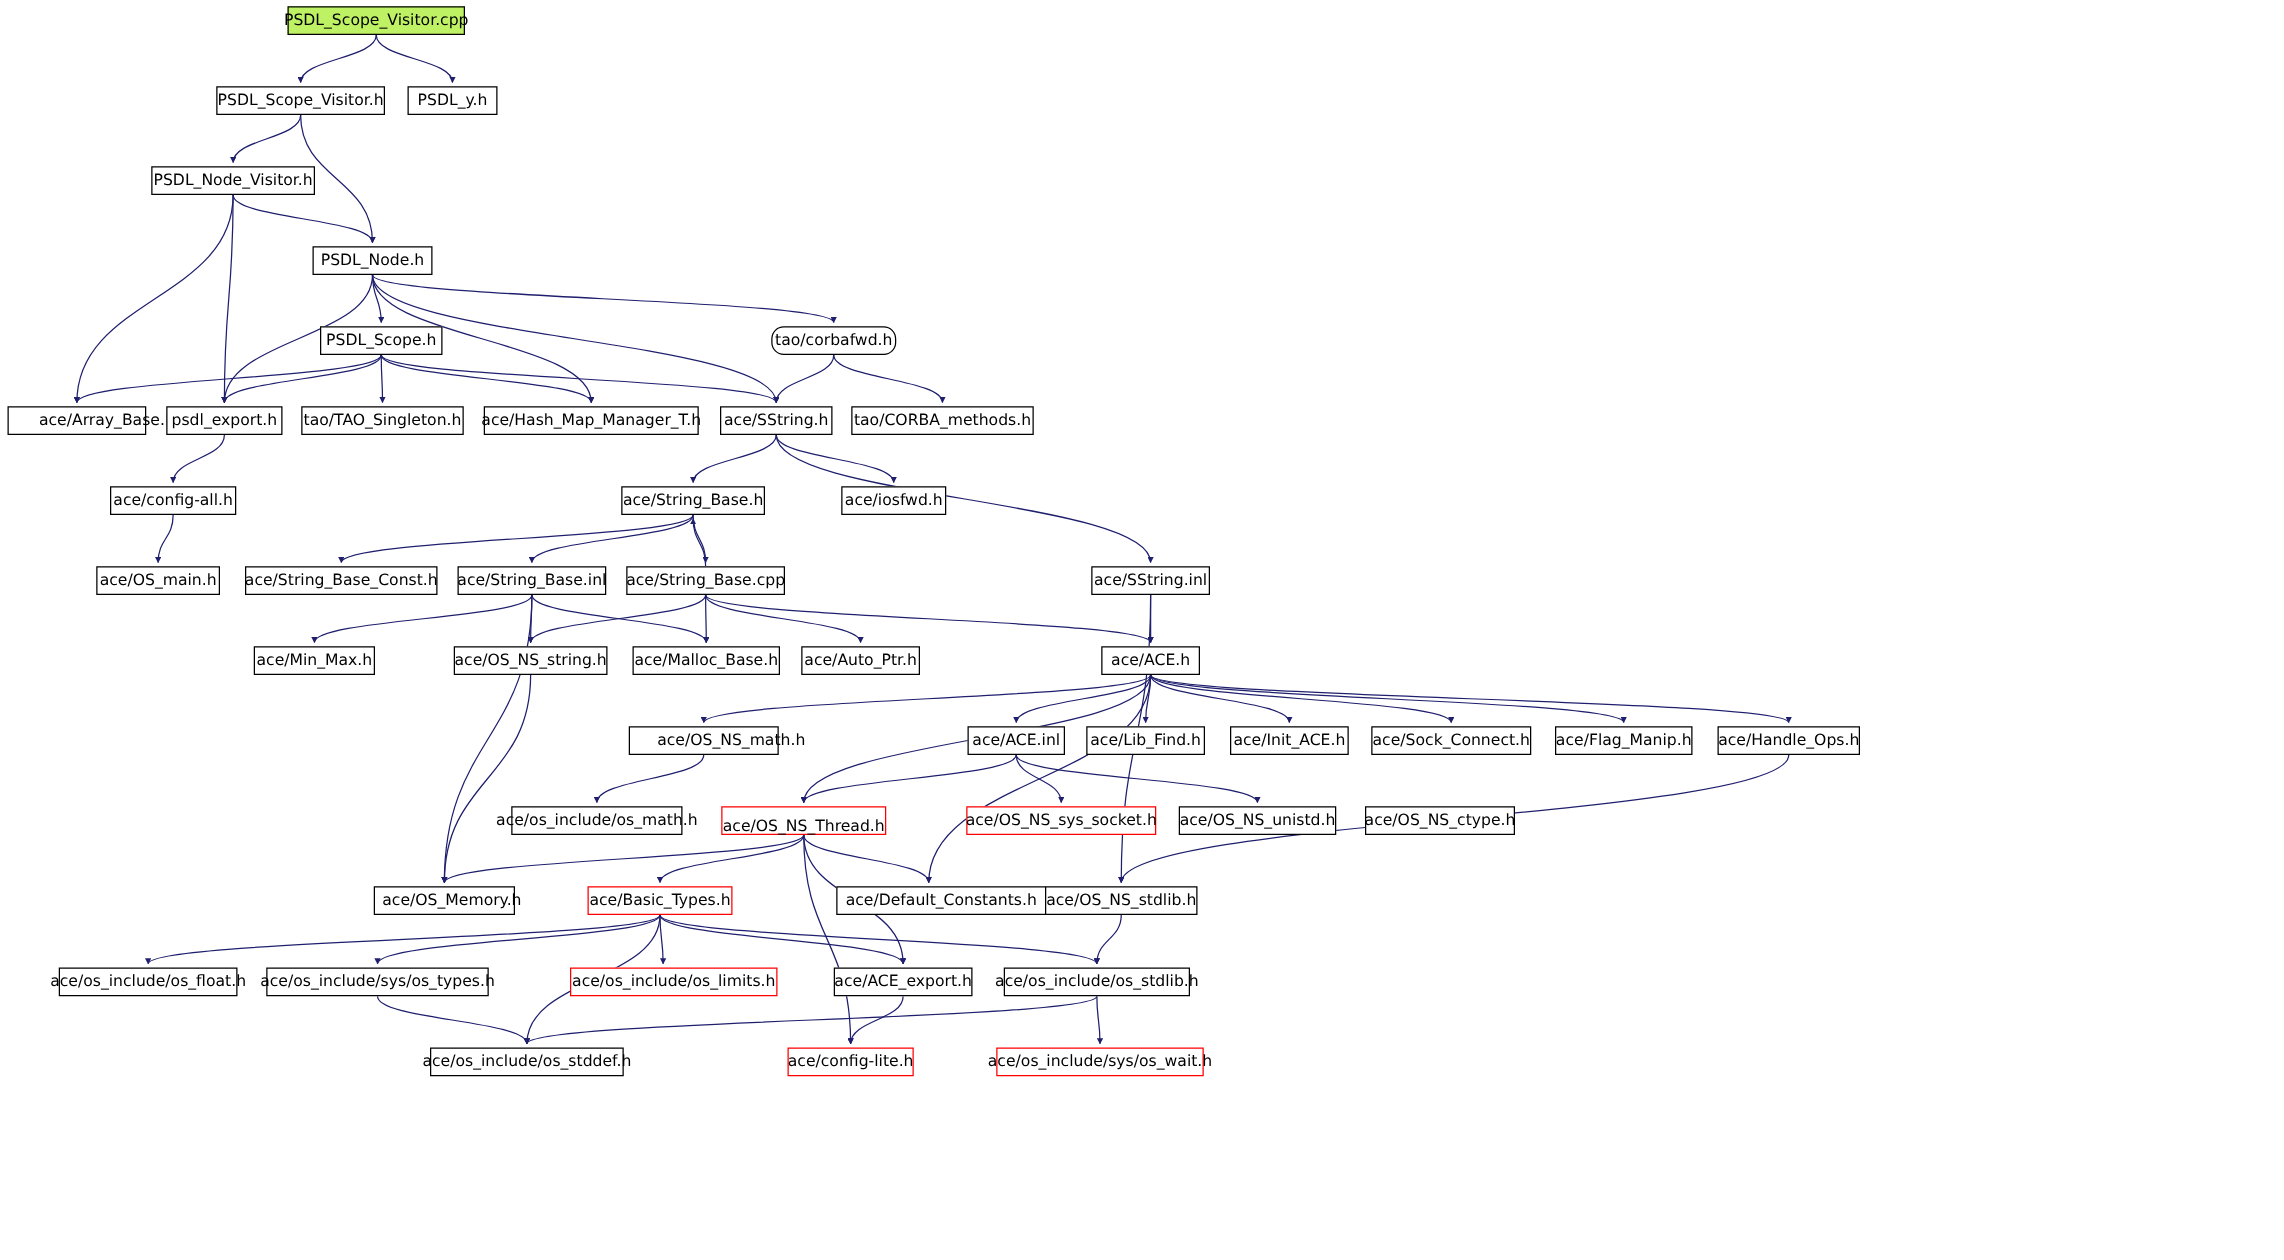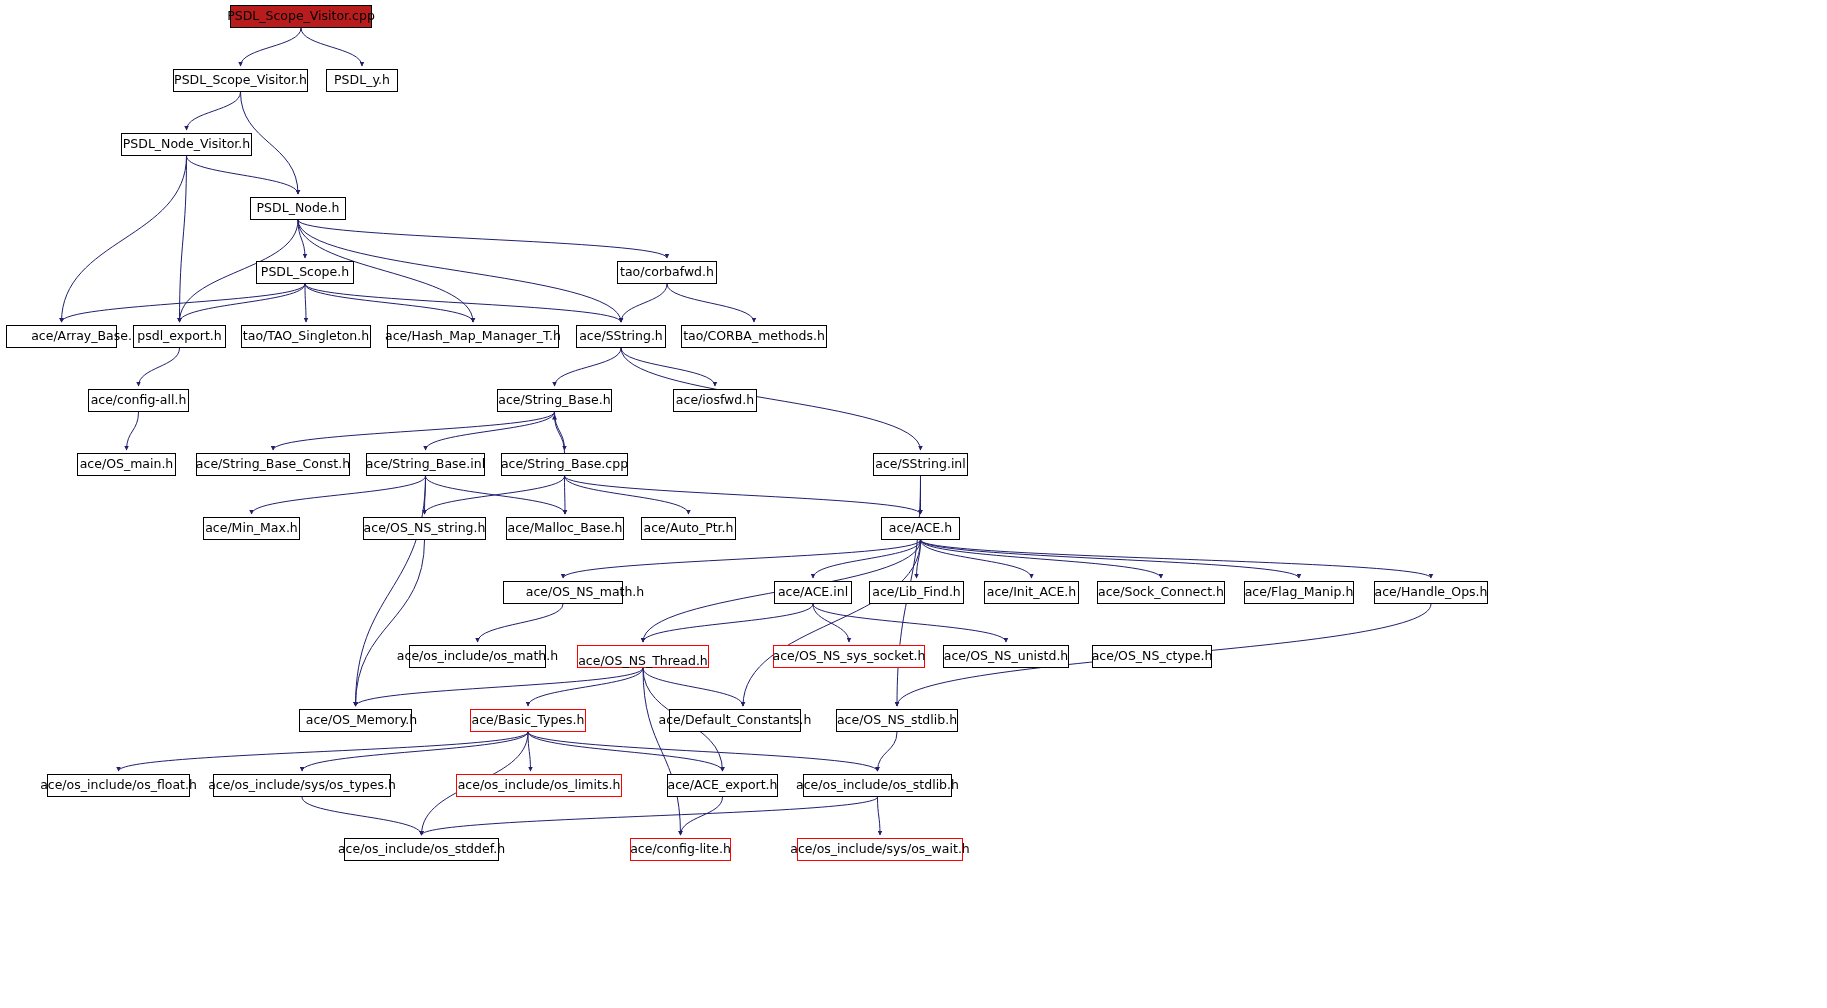--- a/index.html
+++ b/index.html
@@ -2,21 +2,21 @@
 <html><head>
 <meta charset="utf-8">
 <style>
   html,body{margin:0;padding:0;background:#ffffff;}
   body{font-family:"DejaVu Sans","Liberation Sans",sans-serif;}
   #graph{position:relative;width:1827px;height:1008px;overflow:hidden;background:#ffffff;}
   #edges{position:absolute;left:0;top:0;width:1827px;height:1008px;}
   .node{position:absolute;box-sizing:border-box;border:1px solid #000000;background:#ffffff;
         display:flex;align-items:center;justify-content:center;white-space:nowrap;
         font-size:12.5px;color:#000000;line-height:1;letter-spacing:0px;}
-  .node.root{background:#b91c1c;border-color:#000000;}
+  .node.root{background:#bef264;border-color:#000000;}
   .node.warn{border-color:#ff0000;}
 </style>
 </head>
 <body>
 
 <div id="graph">
   <svg id="edges">
     <defs>
       <marker id="arrow" viewBox="0 0 10 10" refX="9" refY="5" markerWidth="5" markerHeight="5" orient="auto-start-reverse">
         <path d="M 0 0 L 10 5 L 0 10 z" fill="#1f1f6e"></path>
@@ -106,21 +106,21 @@
       </div>
       <div class="node" style="left: 121px; top: 133px; width: 131px; height: 23px;">
         <span>PSDL_Node_Visitor.h</span>
       </div>
       <div class="node" style="left: 250px; top: 197px; width: 96px; height: 23px;">
         <span>PSDL_Node.h</span>
       </div>
       <div class="node" style="left: 256px; top: 261px; width: 98px; height: 23px;">
         <span>PSDL_Scope.h</span>
       </div>
-      <div class="node" style="left: 617px; top: 261px; width: 100px; height: 23px;">
+      <div class="node" style="left: 617px; top: 261px; width: 100px; height: 23px; border-radius: 10px;">
         <span>tao/corbafwd.h</span>
       </div>
       <div class="node" style="left: 6px; top: 325px; width: 111px; height: 23px; padding-left: 48px;">
         <span>ace/Array_Base.h</span>
       </div>
       <div class="node" style="left: 133px; top: 325px; width: 93px; height: 23px;">
         <span>psdl_export.h</span>
       </div>
       <div class="node" style="left: 241px; top: 325px; width: 130px; height: 23px;">
         <span>tao/TAO_Singleton.h</span>
@@ -208,21 +208,21 @@
       </div>
       <div class="node" style="left: 1092px; top: 645px; width: 120px; height: 23px;">
         <span>ace/OS_NS_ctype.h</span>
       </div>
       <div class="node" style="left: 299px; top: 709px; width: 113px; height: 23px; padding-left: 12px;">
         <span>ace/OS_Memory.h</span>
       </div>
       <div class="node warn" style="left: 470px; top: 709px; width: 116px; height: 23px;">
         <span>ace/Basic_Types.h</span>
       </div>
-      <div class="node" style="left: 669px; top: 709px; width: 132px; height: 23px;">
+      <div class="node" style="left: 669px; top: 709px; width: 168px; height: 23px;">
         <span>ace/Default_Constants.h</span>
       </div>
       <div class="node" style="left: 836px; top: 709px; width: 122px; height: 23px;">
         <span>ace/OS_NS_stdlib.h</span>
       </div>
       <div class="node" style="left: 47px; top: 774px; width: 143px; height: 23px;">
         <span>ace/os_include/os_float.h</span>
       </div>
       <div class="node" style="left: 213px; top: 774px; width: 178px; height: 23px;">
         <span>ace/os_include/sys/os_types.h</span>

